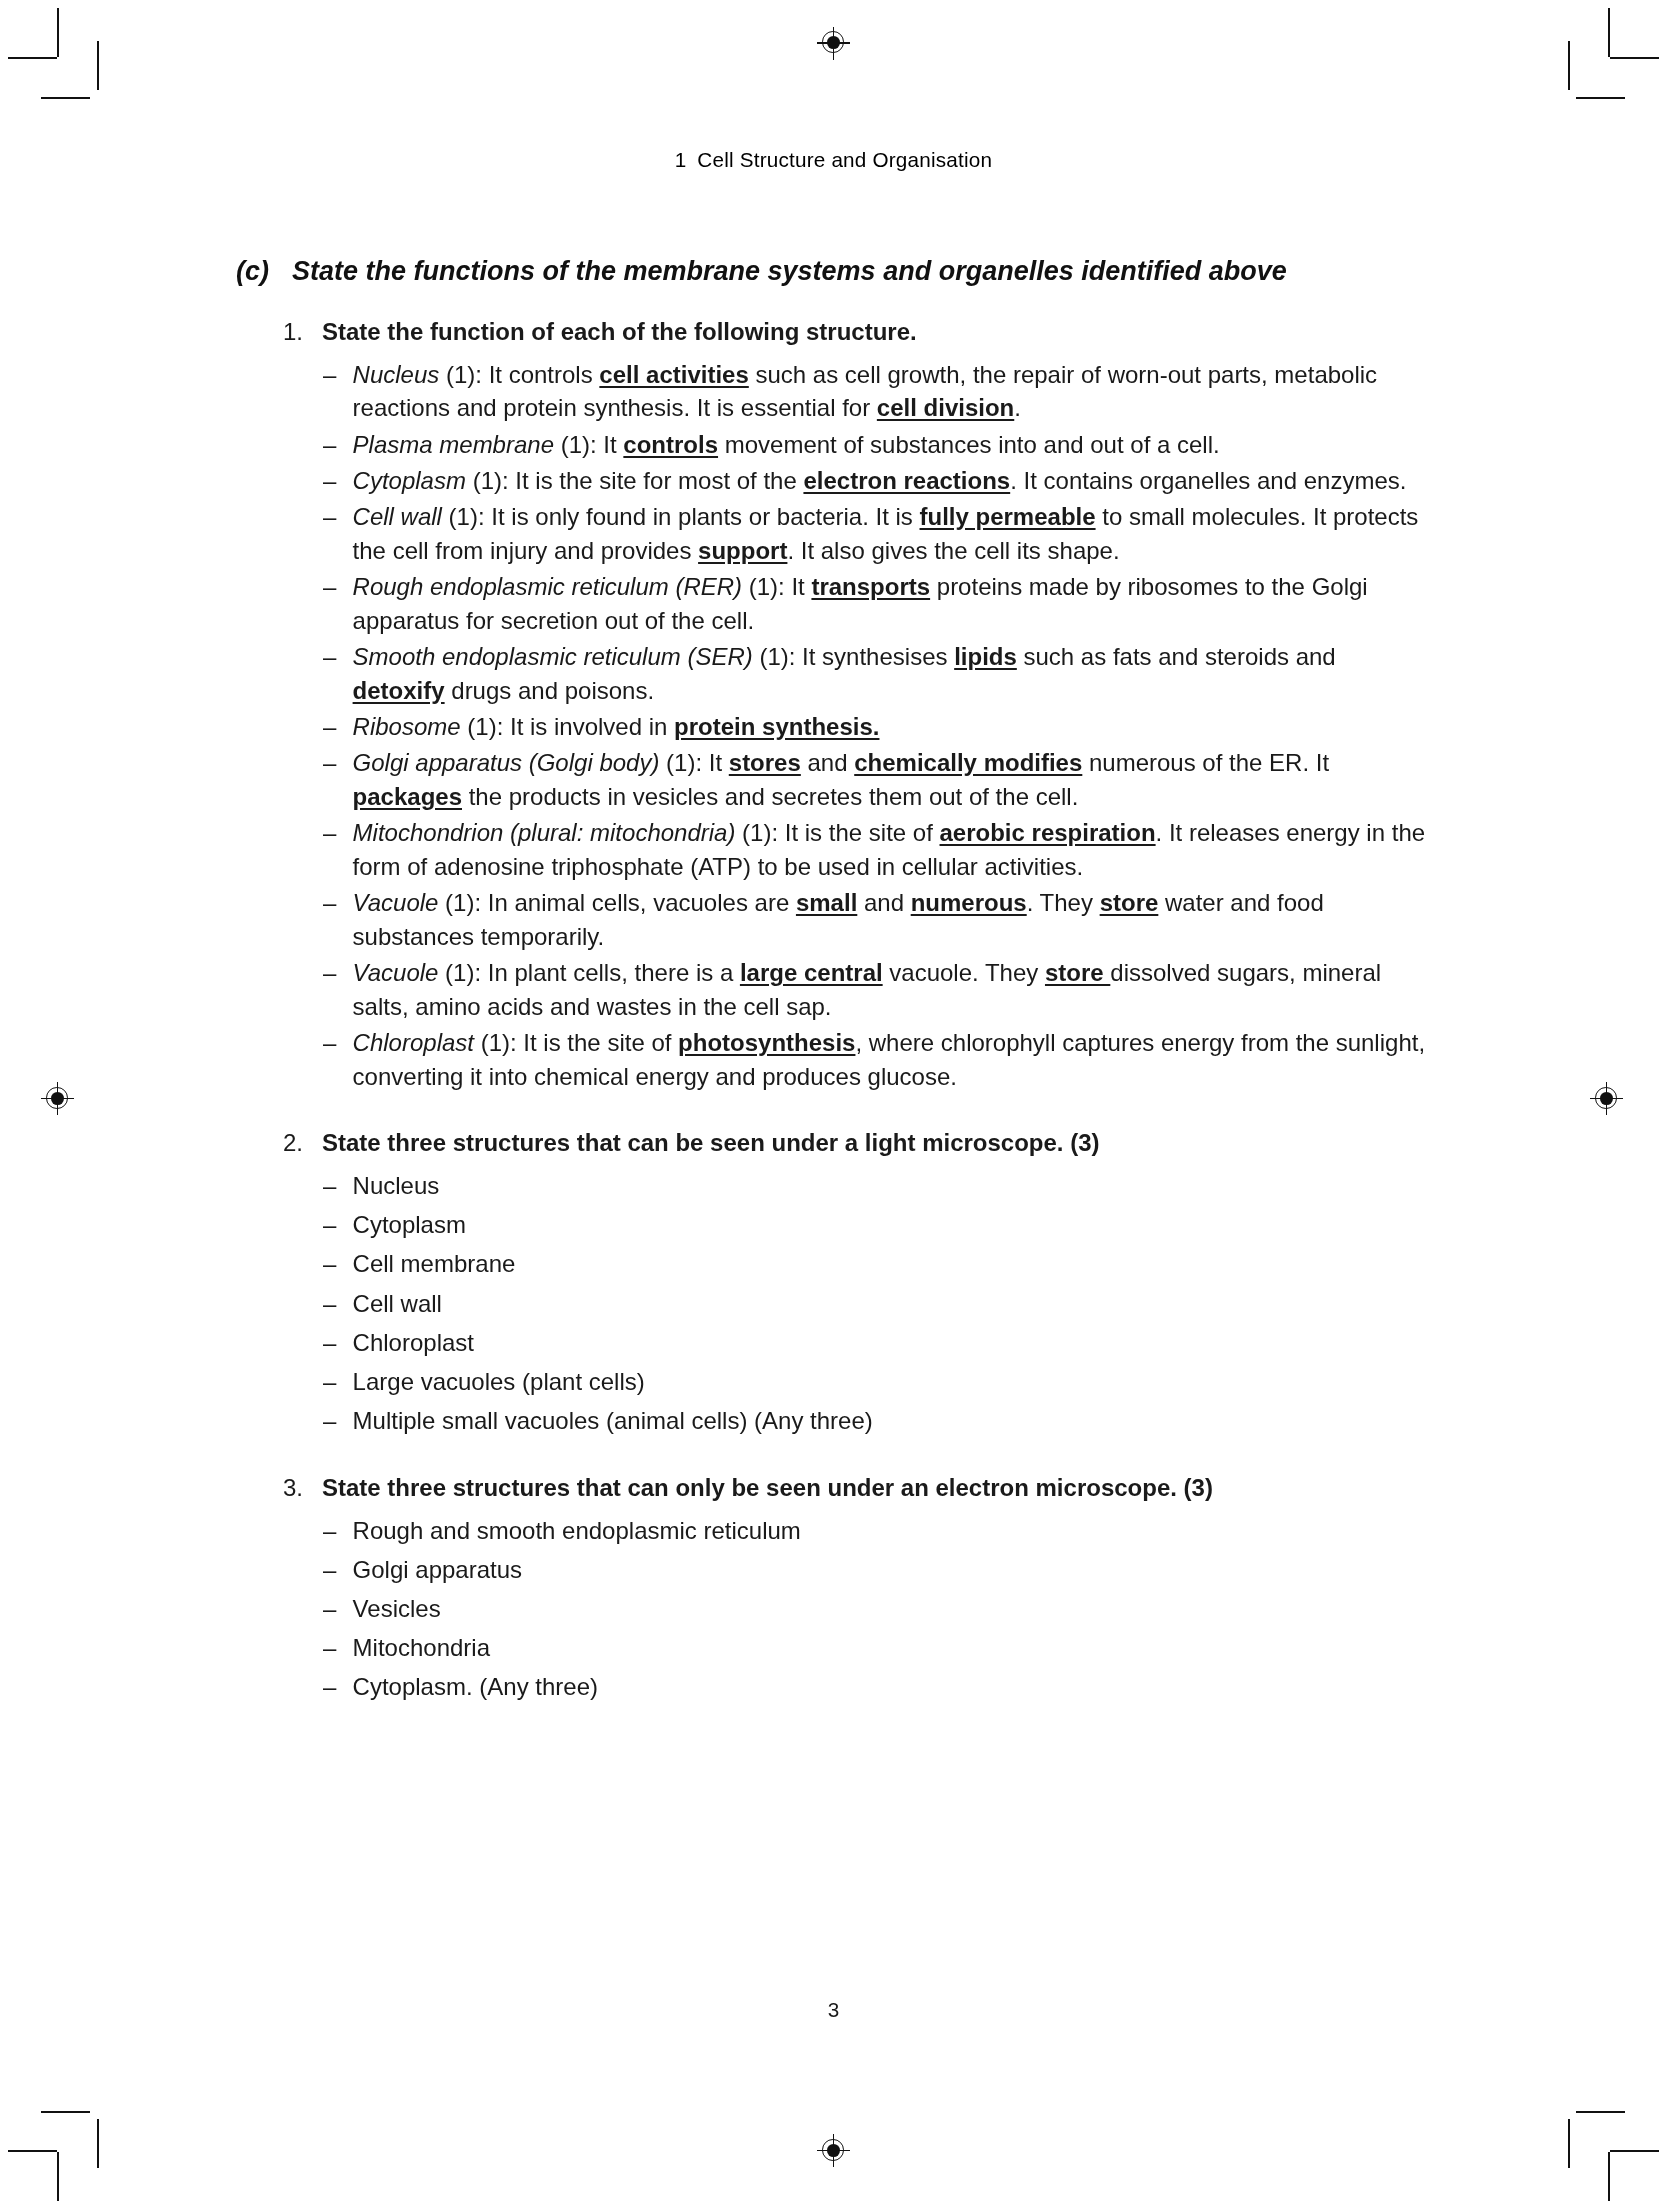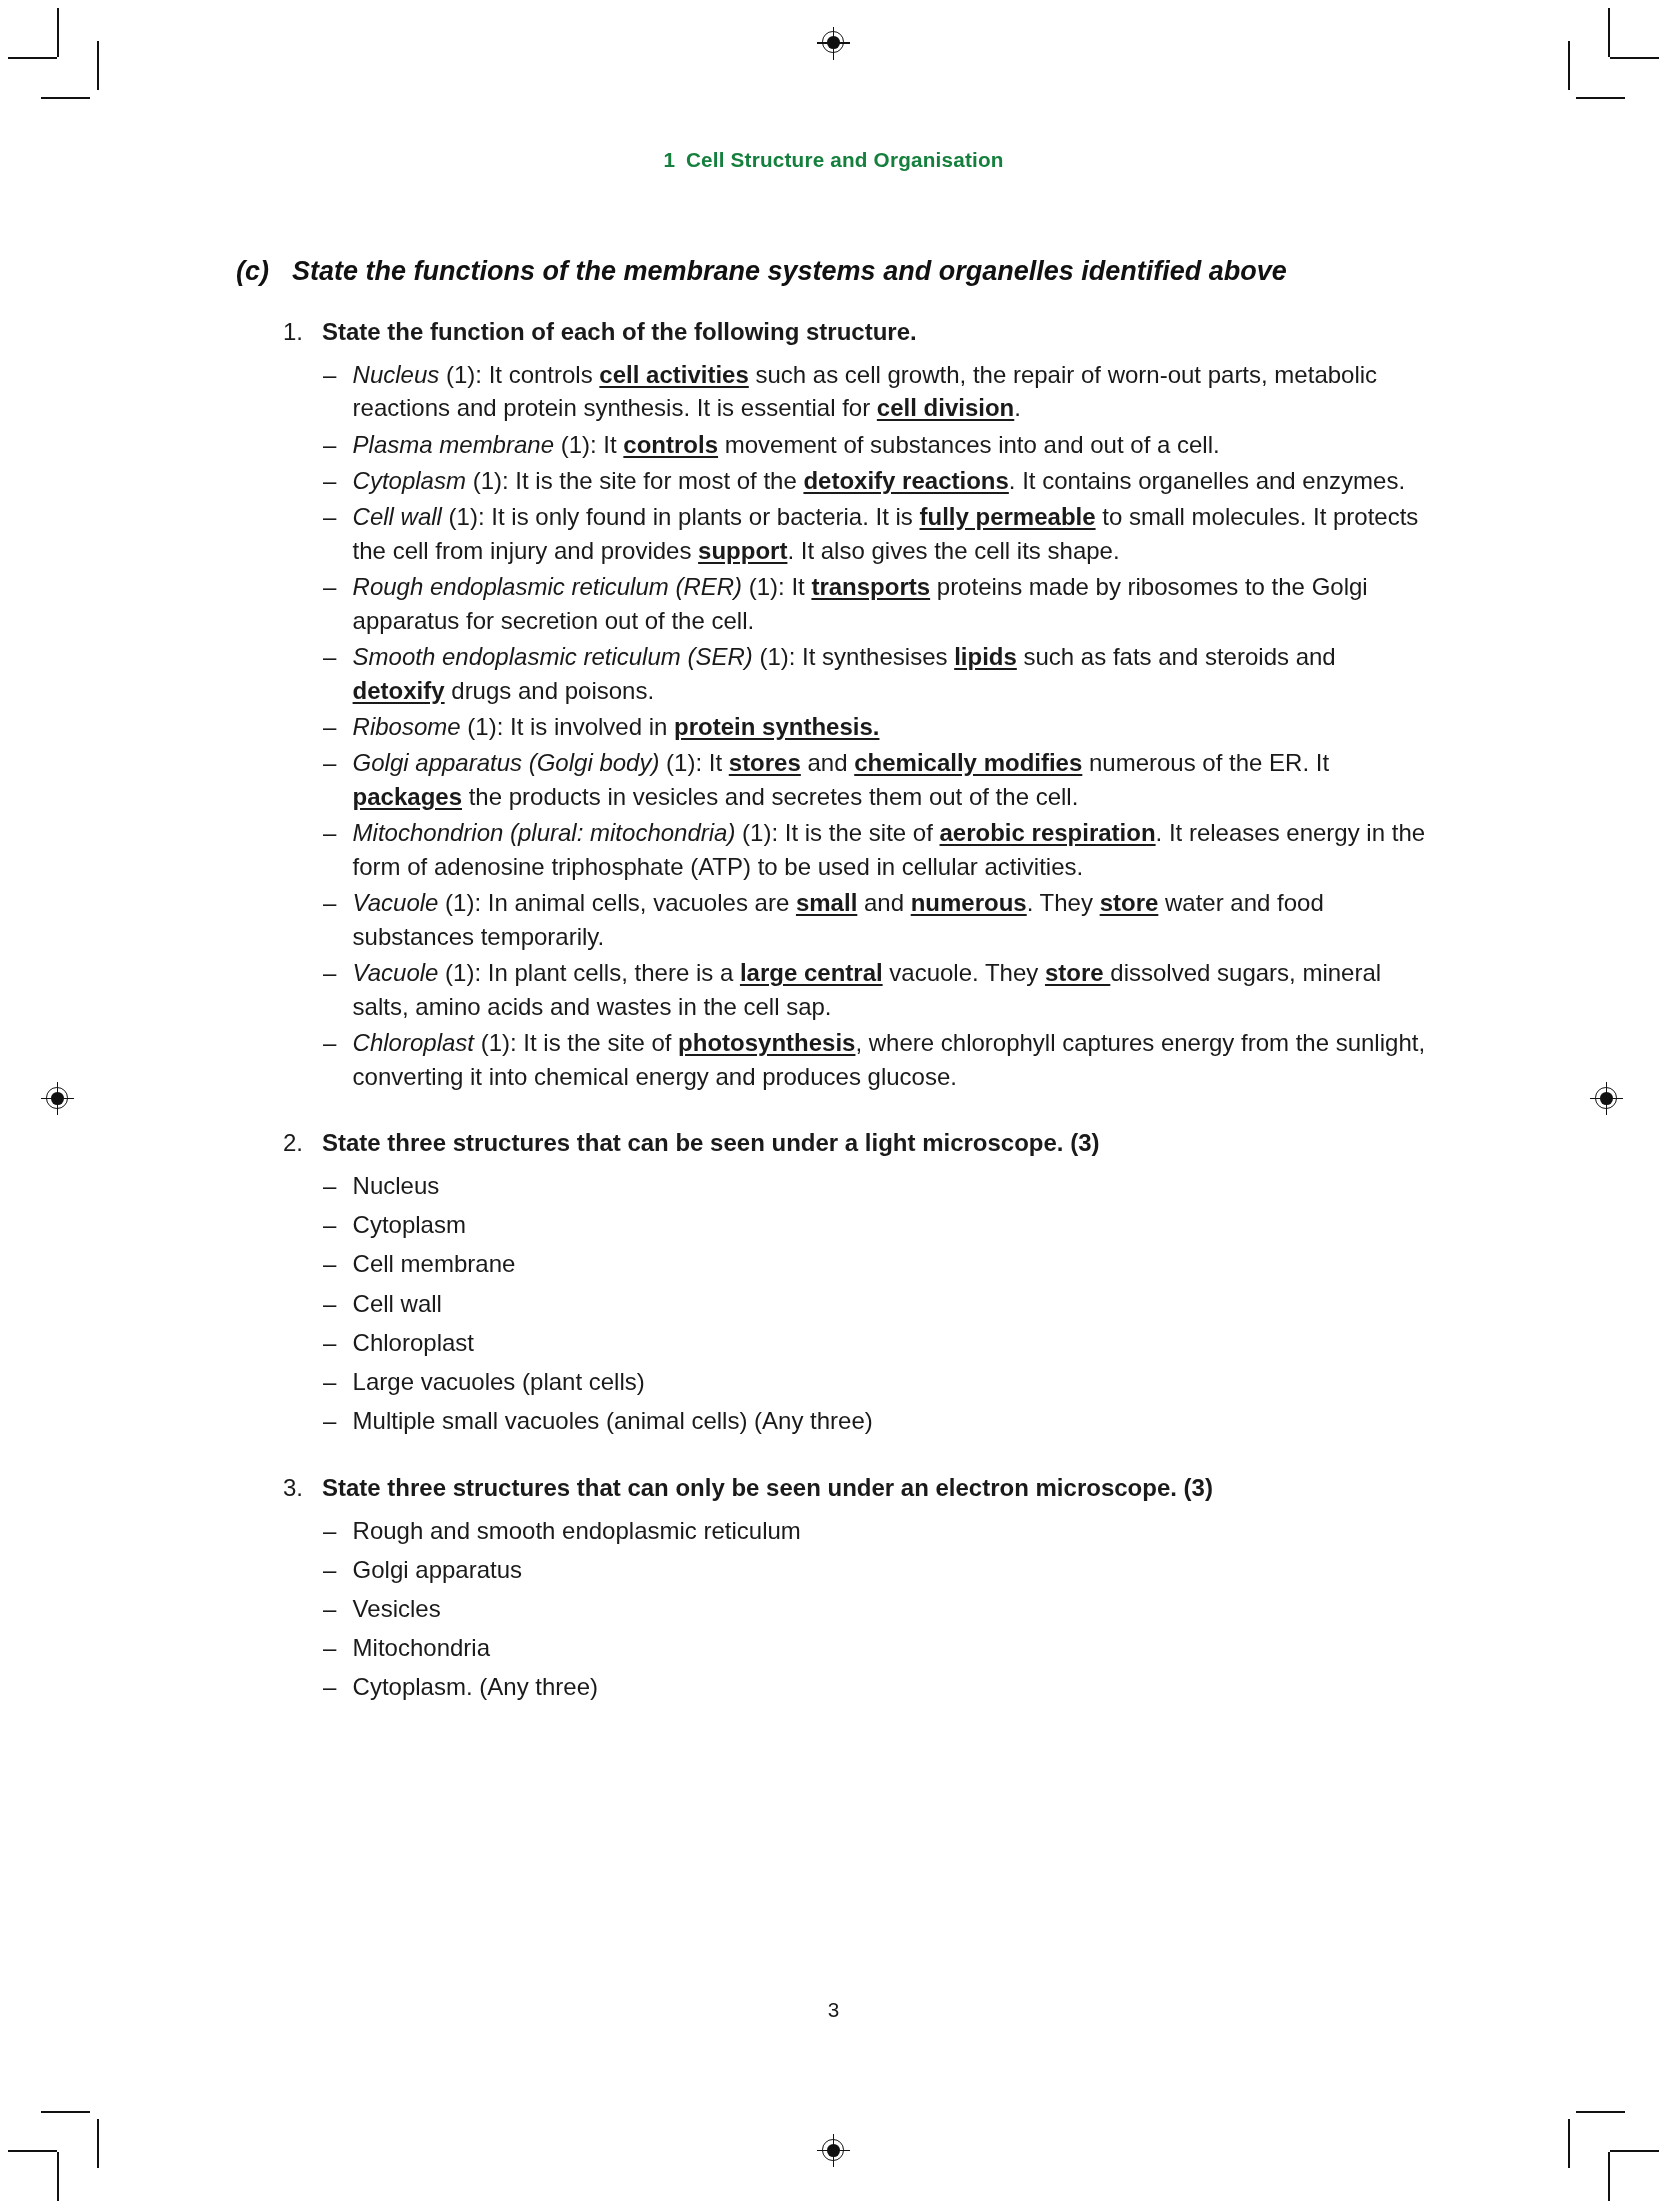--- a/index.html
+++ b/index.html
@@ -58,23 +58,23 @@
     width: 1667px;
     height: 2210px;
   }
 
   .running-head {
     position: absolute;
     left: 0; top: 148px;
     width: 1667px;
     text-align: center;
     font-size: 20.7px;
-    font-weight: bold;
+    font-weight: normal;
     letter-spacing: 0.2px;
-    color: #15803d;
+    color: #000000;
   }
   .running-head .num { margin-right: 10.8px; }
 
   .content {
     position: absolute;
     left: 236px;
     top: 254px;
     width: 1197px;
   }
 
@@ -208,21 +208,21 @@
             <div class="dash-item">
               <span class="dash">–</span>
               <span class="body"><i class="term">Nucleus</i><span> (1):</span><span> It controls </span><u class="key">cell activities</u><span> such as cell growth, the repair of worn-out parts, metabolic reactions and protein synthesis. It is essential for </span><u class="key">cell division</u><span>.</span></span>
             </div>
             <div class="dash-item">
               <span class="dash">–</span>
               <span class="body"><i class="term">Plasma membrane</i><span> (1):</span><span> It </span><u class="key">controls</u><span> movement of substances into and out of a cell.</span></span>
             </div>
             <div class="dash-item">
               <span class="dash">–</span>
-              <span class="body"><i class="term">Cytoplasm</i><span> (1):</span><span> It is the site for most of the </span><u class="key">detoxify reactions</u><span>. It contains organelles and enzymes.</span></span>
+              <span class="body"><i class="term">Cytoplasm</i><span> (1):</span><span> It is the site for most of the </span><u class="key">electron reactions</u><span>. It contains organelles and enzymes.</span></span>
             </div>
             <div class="dash-item">
               <span class="dash">–</span>
               <span class="body"><i class="term">Cell wall</i><span> (1):</span><span> It is only found in plants or bacteria. It is </span><u class="key">fully permeable</u><span> to small molecules. It protects the cell from injury and provides </span><u class="key">support</u><span>. It also gives the cell its shape.</span></span>
             </div>
             <div class="dash-item">
               <span class="dash">–</span>
               <span class="body"><i class="term">Rough endoplasmic reticulum (RER)</i><span> (1):</span><span> It </span><u class="key">transports</u><span> proteins made by ribosomes to the Golgi apparatus for secretion out of the cell.</span></span>
             </div>
             <div class="dash-item">

